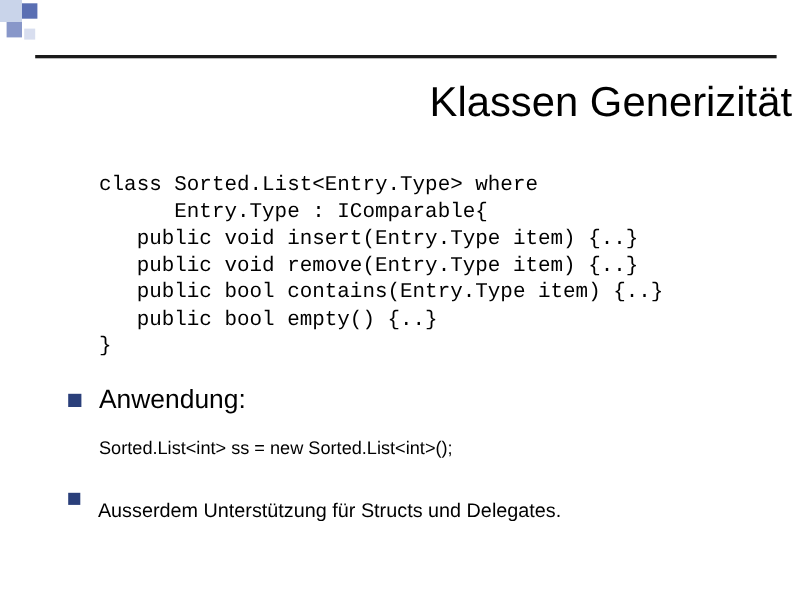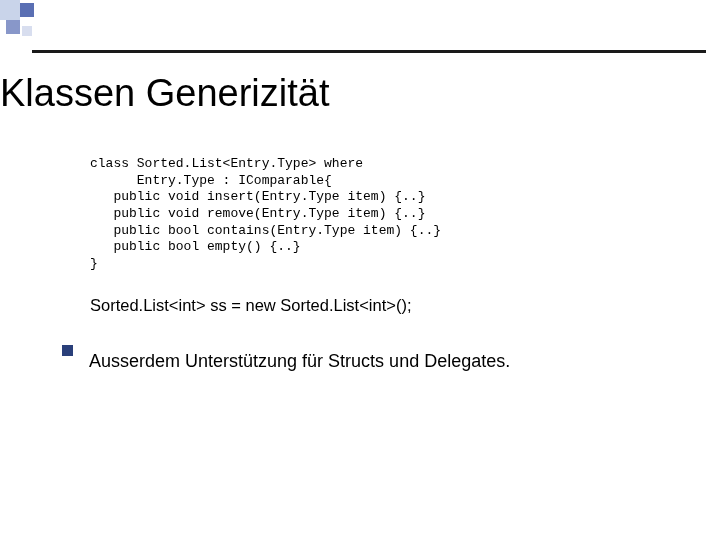--- a/index.html
+++ b/index.html
@@ -30,21 +30,21 @@
     left: 32px;
     right: 14px;
     height: 2.5px;
     background: #1a1a1a;
   }
   .title {
     position: absolute;
     top: 72px;
     left: 0;
     right: 0;
-    text-align: left;
+    text-align: right;
     font-size: 38px;
     font-weight: 400;
   }
   .content {
     position: absolute;
     top: 150px;
     left: 62px;
     right: 40px;
   }
   .bullet-row {
@@ -58,21 +58,21 @@
     height: 12px;
     background: #2a3f7a;
     margin-top: 8px;
     flex-shrink: 0;
   }
   .bullet.sm { margin-top: 6px; width: 11px; height: 11px; }
   .bt24 { font-size: 24px; line-height: 1.2; }
   .bt18 { font-size: 18px; line-height: 1.2; font-weight: 400; margin-top: 12px; }
   .codeblock {
     font-family: "Courier New", Courier, monospace;
-    font-size: 13px;
+    font-size: 19px;
     line-height: 1.28;
     white-space: pre;
     margin: 6px 0 24px 28px;
   }
   .gap-sm { margin-bottom: 10px; }
   .codeline {
     font-family: Liberation Sans, sans-serif;
     font-size: 16.5px;
     margin: 20px 0 24px 28px;
     white-space: pre;
@@ -95,20 +95,24 @@
 
 
   <div class="codeblock">class Sorted.List&lt;Entry.Type&gt; where
       Entry.Type : IComparable{
    public void insert(Entry.Type item) {..}
    public void remove(Entry.Type item) {..}
    public bool contains(Entry.Type item) {..}
    public bool empty() {..}
 }</div>
 
+  <div class="bullet-row gap-sm">
+    <div class="bullet"></div>
+    <div class="bt24">Anwendung:</div>
+  </div>
 
   <div class="codeline">Sorted.List&lt;int&gt; ss = new Sorted.List&lt;int&gt;();</div>
 
   <div class="bullet-row">
     <div class="bullet sm"></div>
     <div class="bt18">Ausserdem Unterstützung für Structs und Delegates.</div>
   </div>
 
 </div>
 

